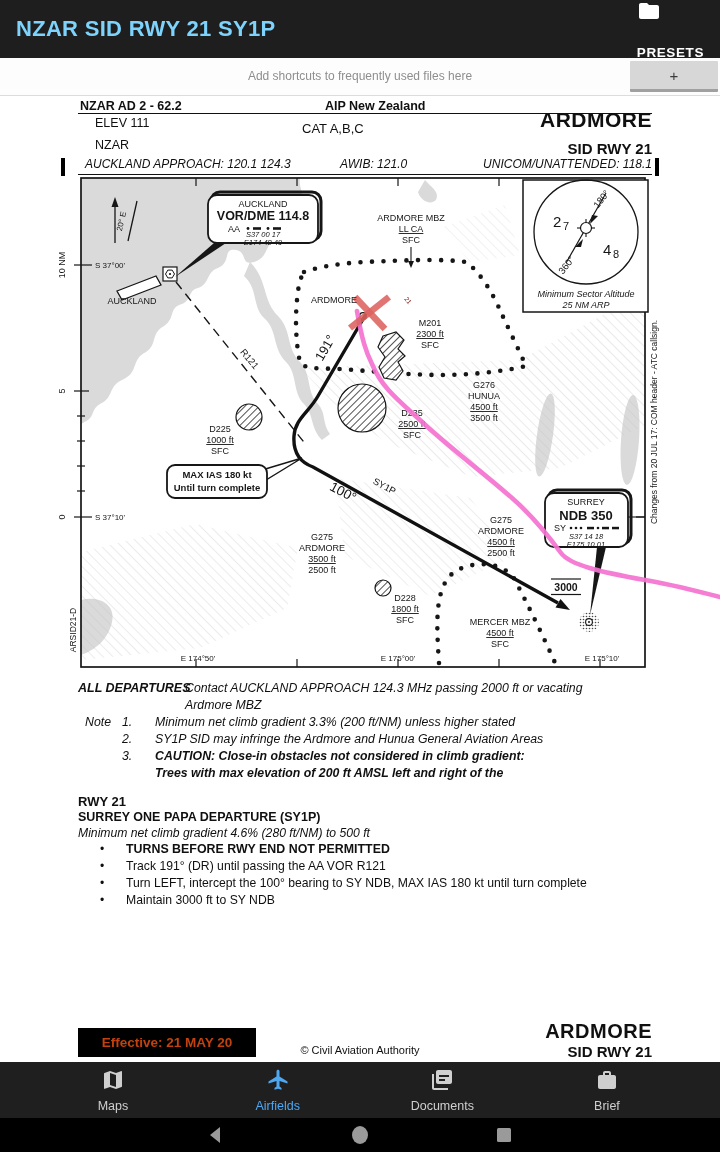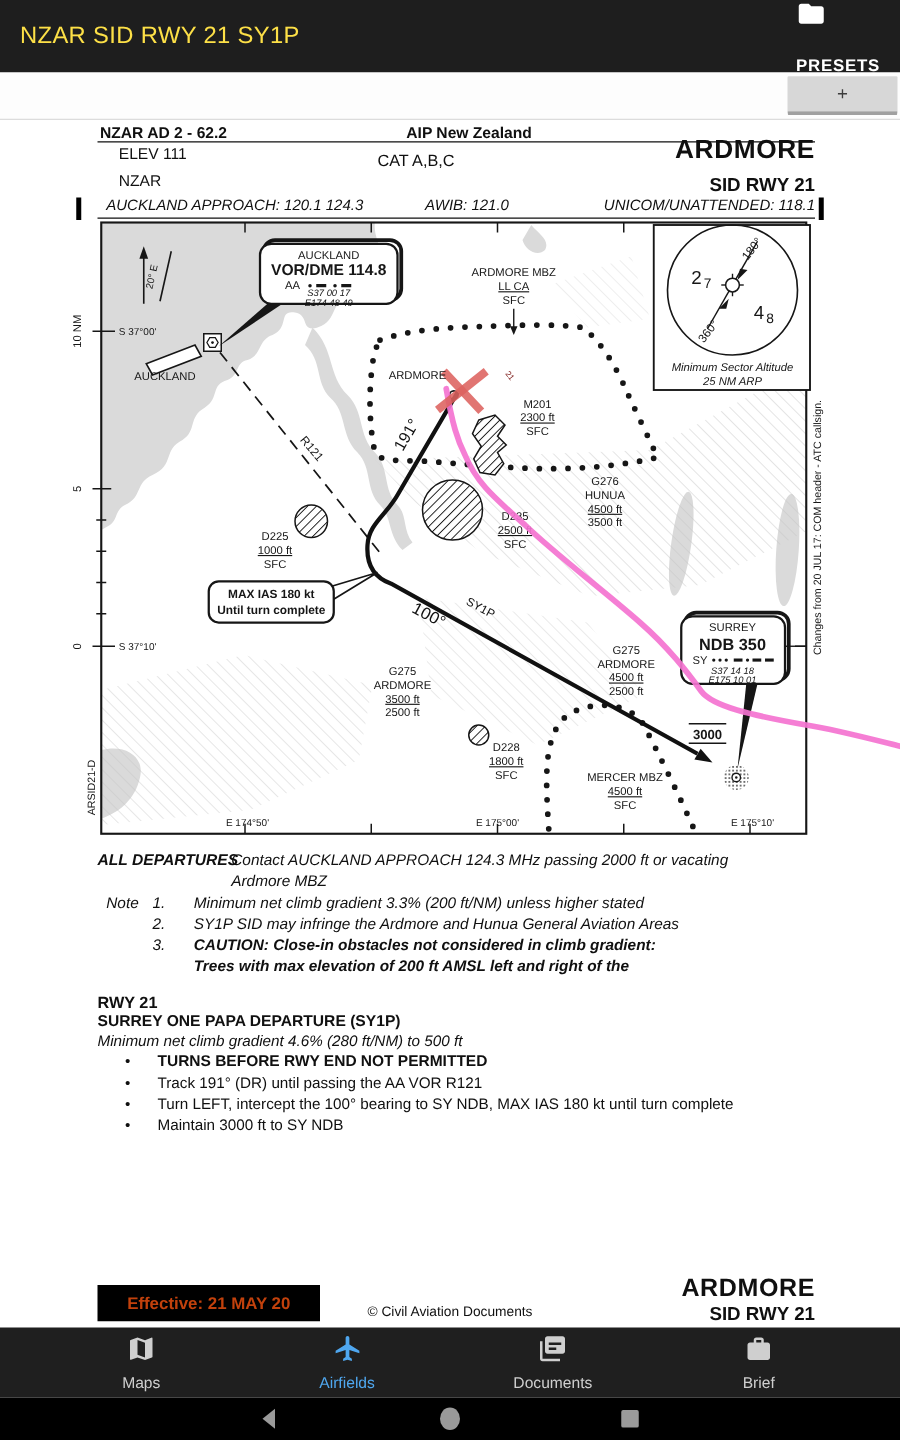--- a/index.html
+++ b/index.html
@@ -1,21 +1,21 @@
 <!DOCTYPE html>
 <html><head>
 <meta charset="utf-8">
 <style>
   html,body{margin:0;padding:0;background:#000;}
   .screen{position:relative;width:720px;height:1152px;background:#fff;overflow:hidden;
           font-family:"Liberation Sans",sans-serif;}
   
   .appbar{position:absolute;left:0;top:0;width:720px;height:58px;background:#1e1e1e;
           display:flex;align-items:center;padding:0 16px;box-sizing:border-box;}
-  .appbar-title{color:#fde047;font-size:19px;font-weight:normal;letter-spacing:.3px;flex:1;}
+  .appbar-title{color:#7dd3fc;font-size:22px;font-weight:bold;letter-spacing:.3px;flex:1;}
   .appbar-actions{display:flex;gap:22px;flex-direction:column;}
   .abtn{background:none;border:none;padding:0;color:#fff;cursor:pointer;display:flex;align-items:center;}
   .presets{font-size:13.5px;font-weight:bold;letter-spacing:.6px;color:#fff;font-family:inherit;}
   
   .shortcutbar{position:absolute;left:0;top:58px;width:720px;height:38px;background:#fdfdfd;
                border-bottom:1px solid #dcdcdc;box-sizing:border-box;}
   .shortcut-hint{position:absolute;left:0;right:0;top:11px;text-align:center;color:#8e8e8e;font-size:12px;}
   .addbtn{position:absolute;right:2px;top:3px;width:88px;height:31px;background:#d7d7d7;
           border:none;border-bottom:3px solid #a0a0a0;color:#3c3c3c;font-size:15px;
           font-family:inherit;border-radius:1px;cursor:pointer;}
@@ -67,20 +67,21 @@
         <svg width="24" height="24" viewBox="0 0 24 24" fill="#fff">
           <circle cx="12" cy="5" r="2"></circle>
             <circle cx="12" cy="12" r="2"></circle>
             <circle cx="12" cy="19" r="2"></circle>
         </svg>
       </button>
     </div>
   </header>
 
   <div class="shortcutbar">
+    <div class="shortcut-hint t">Add shortcuts to frequently used files here</div>
     <button class="addbtn">+</button>
   </div>
 
   <main class="doc">
 
     <div class="t b" style="left:80px;top:3px;font-size:12.5px;">NZAR AD 2 - 62.2</div>
     <div class="t b" style="left:325px;top:3px;font-size:12.5px;text-align:right;">AIP New Zealand</div>
     <div class="rule" style="left:78px;top:16.5px;width:574px;height:1.6px;"></div>
 
     <div class="t" style="left:95px;top:20px;font-size:12.5px;">ELEV 111</div>
@@ -358,21 +359,21 @@
     <div class="t" style="left:100px;top:746px;font-size:12.2px;">•</div>
     <div class="t b" style="left:126px;top:746px;font-size:12.4px;">TURNS BEFORE RWY END NOT PERMITTED</div>
     <div class="t" style="left:100px;top:763px;font-size:12.2px;">•</div>
     <div class="t" style="left:126px;top:763px;font-size:12.2px;">Track 191° (DR) until passing the AA VOR R121</div>
     <div class="t" style="left:100px;top:780px;font-size:12.2px;">•</div>
     <div class="t" style="left:126px;top:780px;font-size:12.2px;">Turn LEFT, intercept the 100° bearing to SY NDB, MAX IAS 180 kt until turn complete</div>
     <div class="t" style="left:100px;top:797px;font-size:12.2px;">•</div>
     <div class="t" style="left:126px;top:797px;font-size:12.2px;">Maintain 3000 ft to SY NDB</div>
 
     <div class="t b" style="left:78px;top:932px;width:178px;height:29px;background:#000;color:#c2410c;font-size:13.5px;text-align:center;line-height:29px;">Effective: 21 MAY 20</div>
-    <div class="t" style="left:260px;top:948px;width:200px;font-size:11px;text-align:center;">© Civil Aviation Documents</div>
+    <div class="t" style="left:260px;top:948px;width:200px;font-size:11px;text-align:center;">© Civil Aviation Authority</div>
     <div class="t b rt" style="left:432px;top:924px;width:220px;font-size:20px;letter-spacing:.5px;">ARDMORE</div>
     <div class="t b rt" style="left:432px;top:947px;width:220px;font-size:15px;">SID RWY 21</div>
   </main>
 
   <nav class="bottomnav">
     <div class="navitem">
       <span>
         <svg width="24" height="24" viewBox="0 0 24 24" fill="currentColor">
           <path d="M20.5,3 L15,5.1 9,3 3.5,5.02 C3.2,5.12 3,5.37 3,5.69 V20.3 c0,0.4 0.4,0.68 0.78,0.55 L9,18.9 l6,2.1 5.5,-2.02 c0.3,-0.1 0.5,-0.35 0.5,-0.67 V3.7 C21,3.3 20.8,3 20.5,3 Z M15,19 L9,16.89 V5 l6,2.11 Z"></path>
         </svg>

